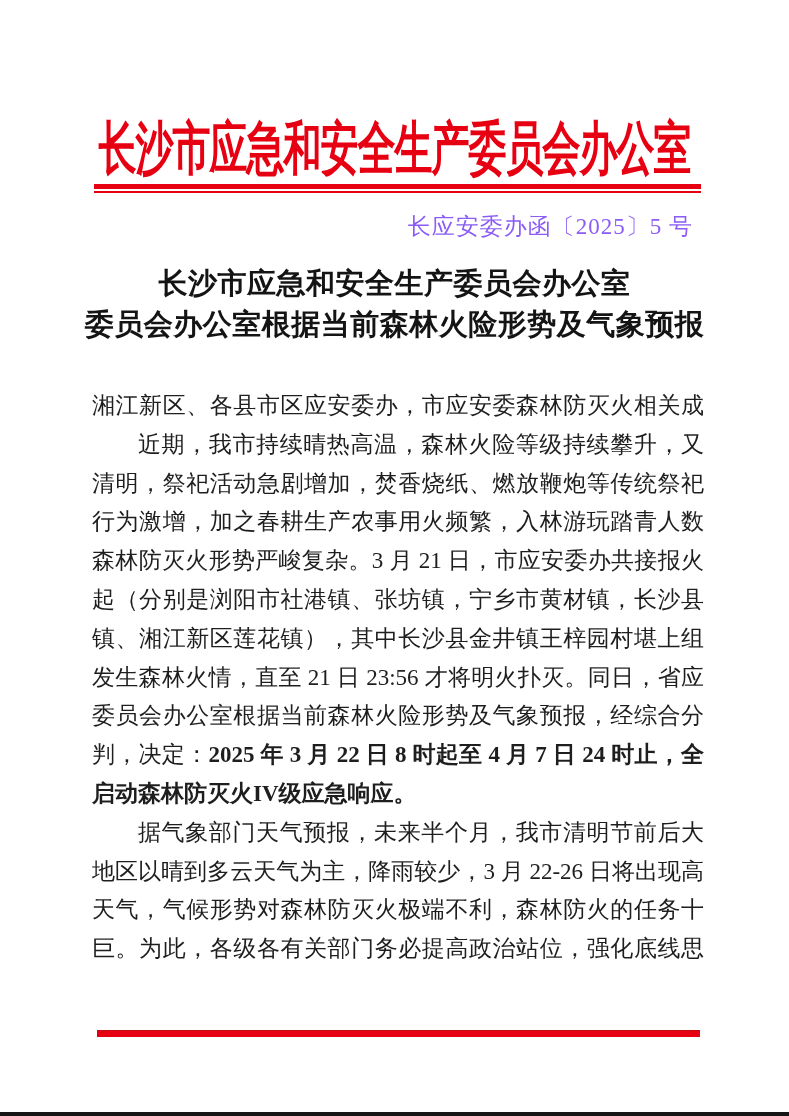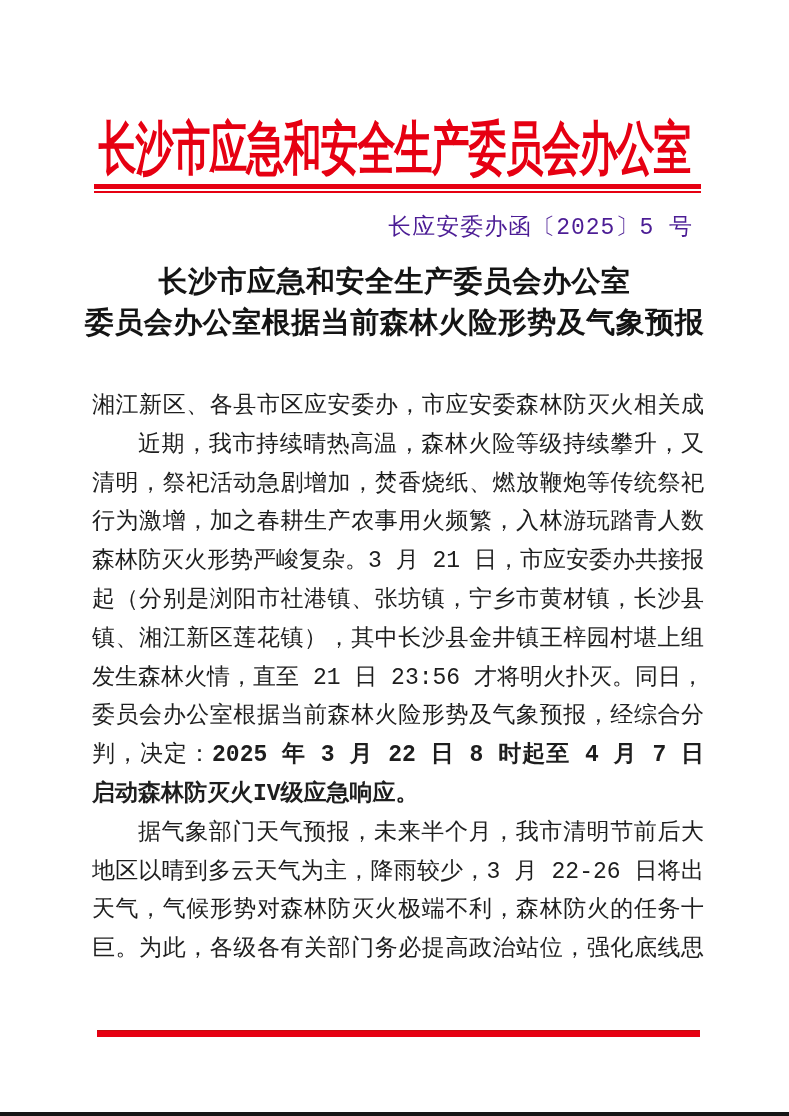--- a/index.html
+++ b/index.html
@@ -2,21 +2,21 @@
 <html><head>
 <meta charset="utf-8">
 <style>
   html, body { margin: 0; padding: 0; background: #ffffff; }
   .page {
     position: relative;
     width: 789px;
     height: 1116px;
     background: #ffffff;
     overflow: hidden;
-    font-family: Liberation Mono, monospace;
+    font-family: Liberation Serif, serif;
   }
   .letterhead {
     position: absolute;
     top: 110px;
     left: 0;
     width: 789px;
     text-align: center;
     color: #e60012;
     font-weight: bold;
     font-size: 38px;
@@ -33,21 +33,21 @@
     height: 2px;
     border-top: 5px solid #e60012;
     border-bottom: 2px solid #e60012;
   }
   .doc-number {
     position: absolute;
     top: 211px;
     right: 96px;
     font-size: 23px;
     letter-spacing: 1px;
-    color: #4c1d95;
+    color: #8b5cf6;
   }
   .title {
     position: absolute;
     top: 263px;
     left: 0;
     width: 789px;
     text-align: center;
     font-weight: bold;
     font-size: 29px;
     line-height: 41px;

